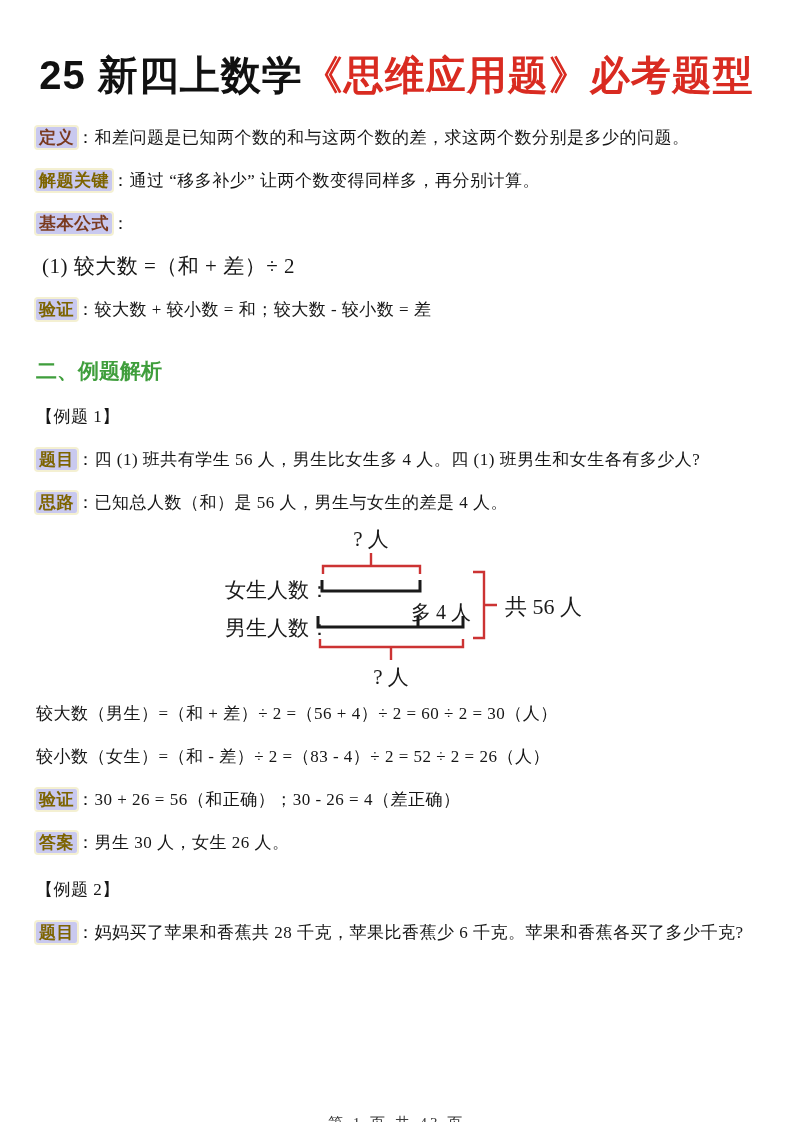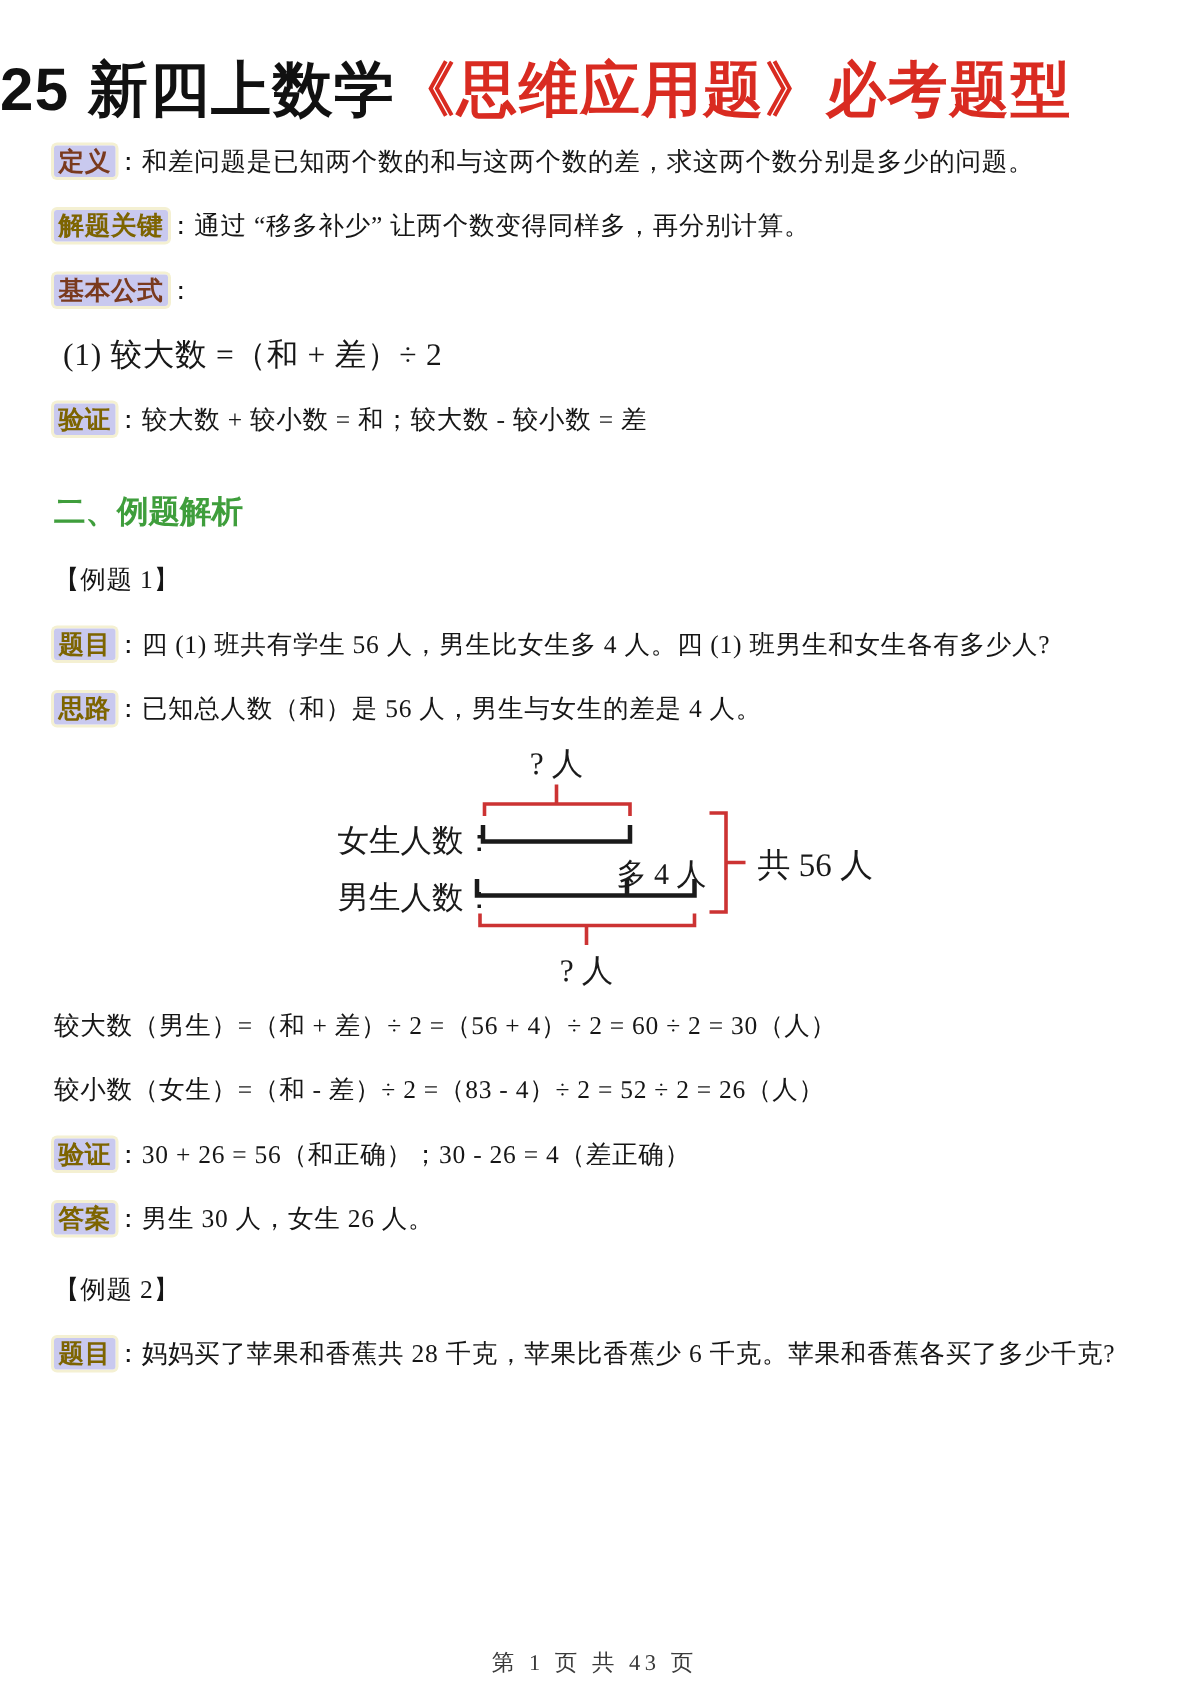--- a/index.html
+++ b/index.html
@@ -4,21 +4,21 @@
 <style>
   html,body{margin:0;padding:0;}
   body{
     width:793px;height:1122px;background:#ffffff;overflow:hidden;
     font-family:"Liberation Serif","DejaVu Serif",serif;
     color:#171717;
   }
   .page{width:793px;height:1122px;position:relative;}
   .content{padding:0 36px;}
   .doc-title{
-    margin:0;padding-top:34px;
+    text-align:center;margin:15px;padding-top:34px;
     font-size:40px;font-weight:bold;letter-spacing:1px;line-height:1.3;
     font-family:"Liberation Sans","DejaVu Sans",sans-serif;
     white-space:nowrap;
   }
   .doc-title .t-black{color:#111111;}
   .doc-title .t-red{color:#d92b21;}
   .banner{
     margin:13px 2px 0 2px;background:#d7f3f0;height:44px;
     display:flex;align-items:center;justify-content:center;
     font-size:25px;font-weight:bold;color:#101010;letter-spacing:2px;

